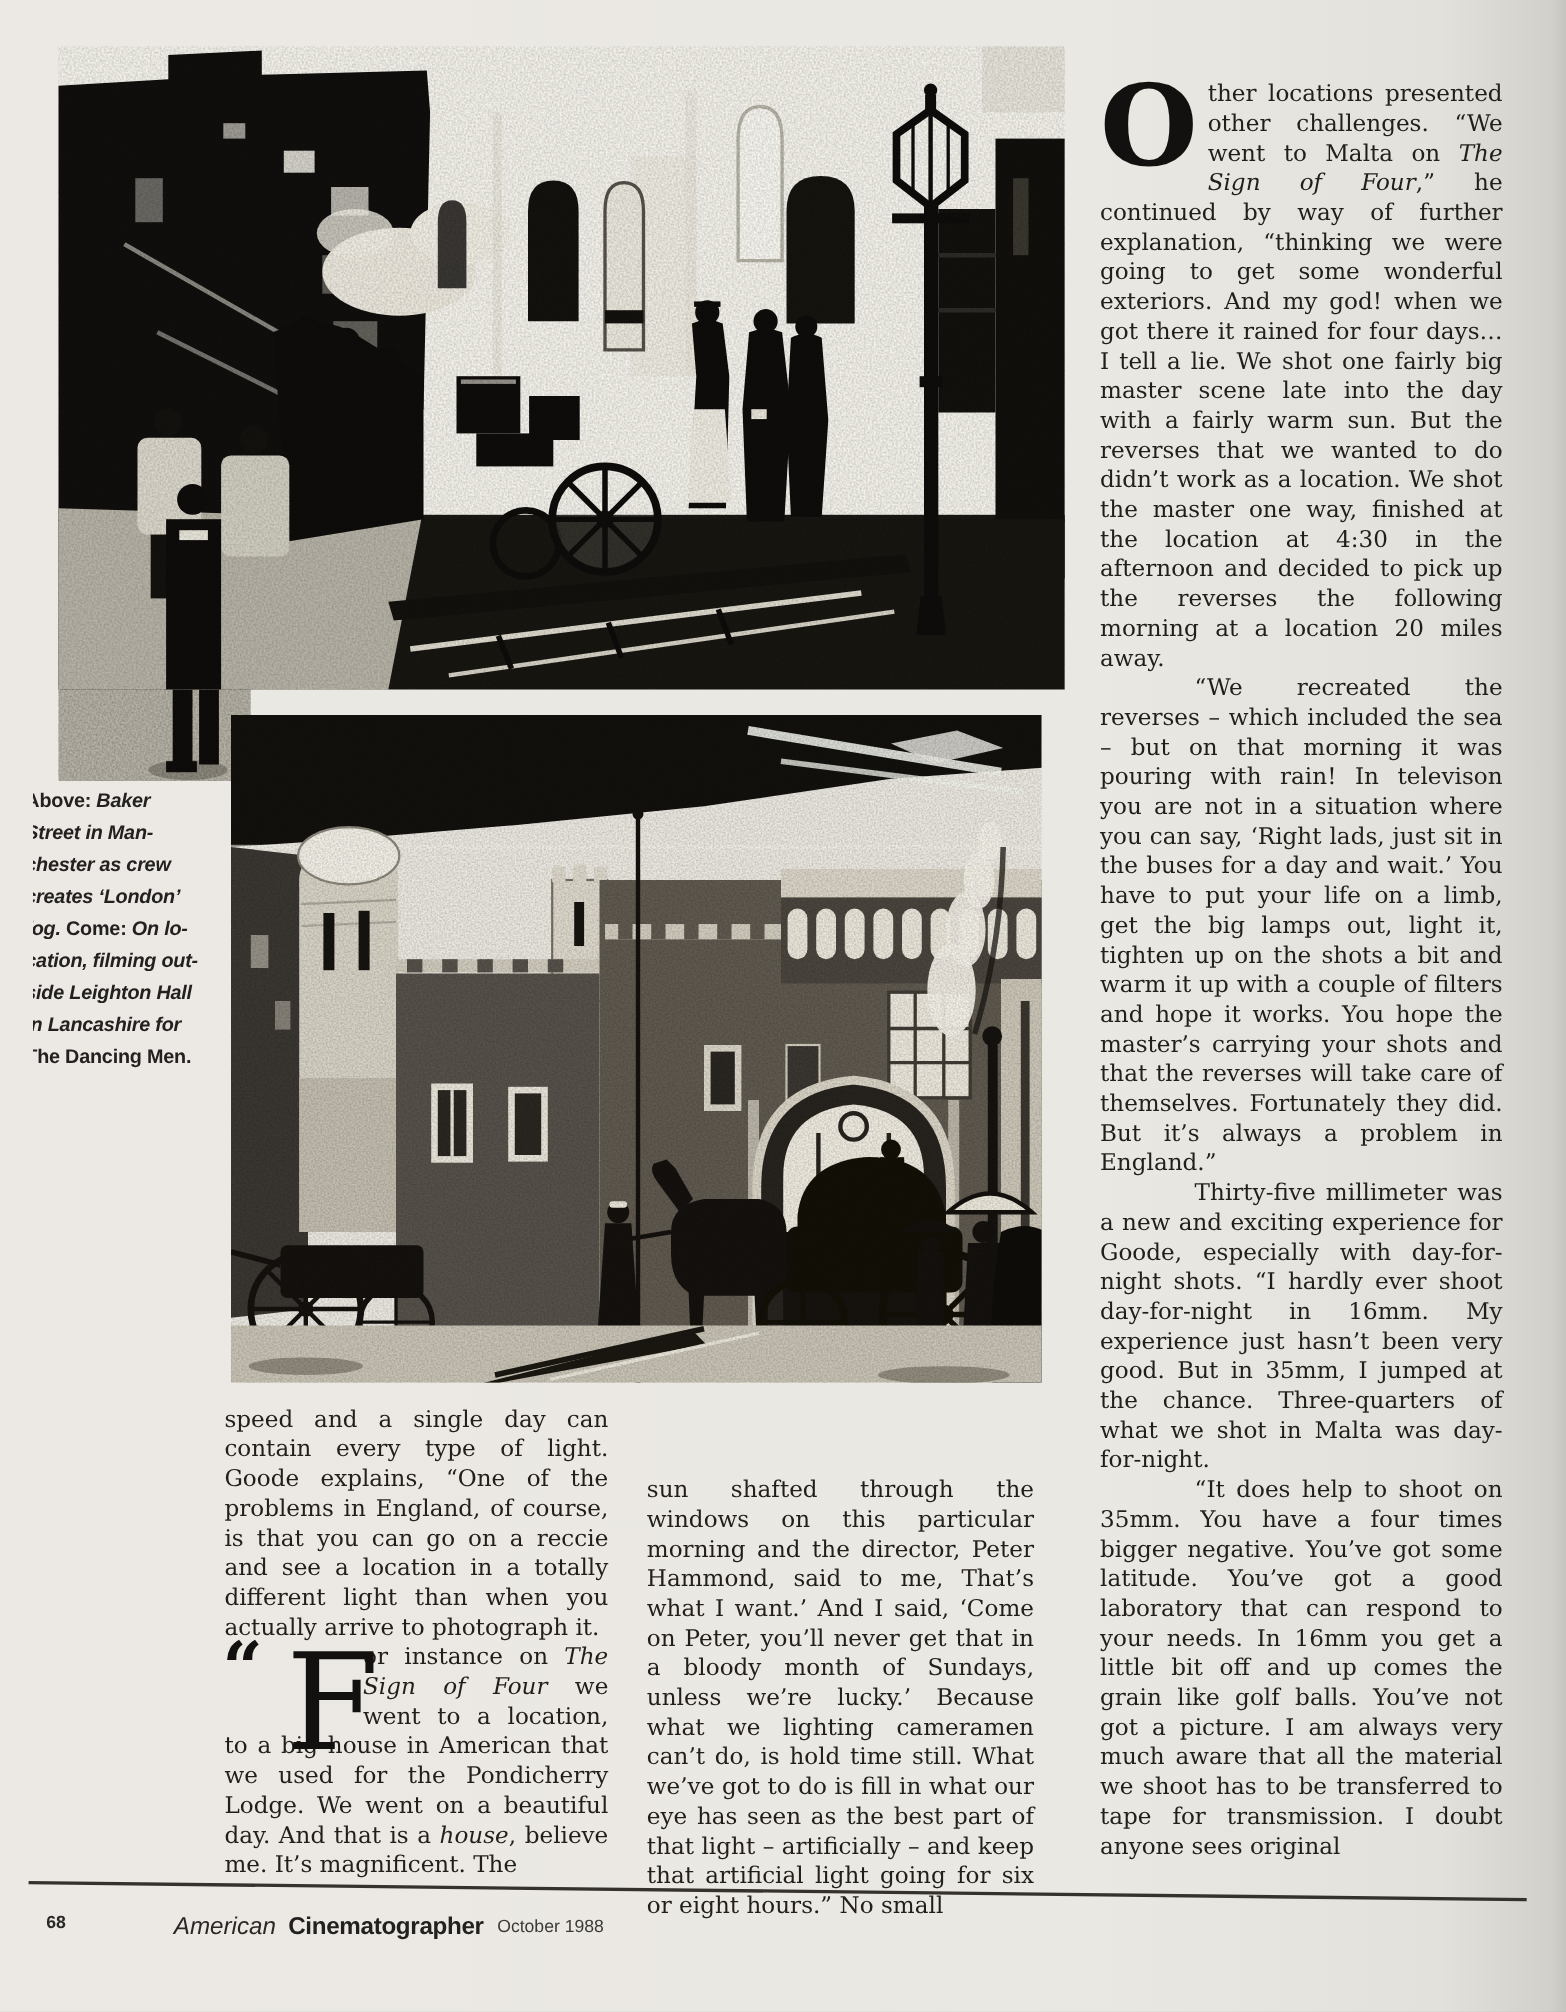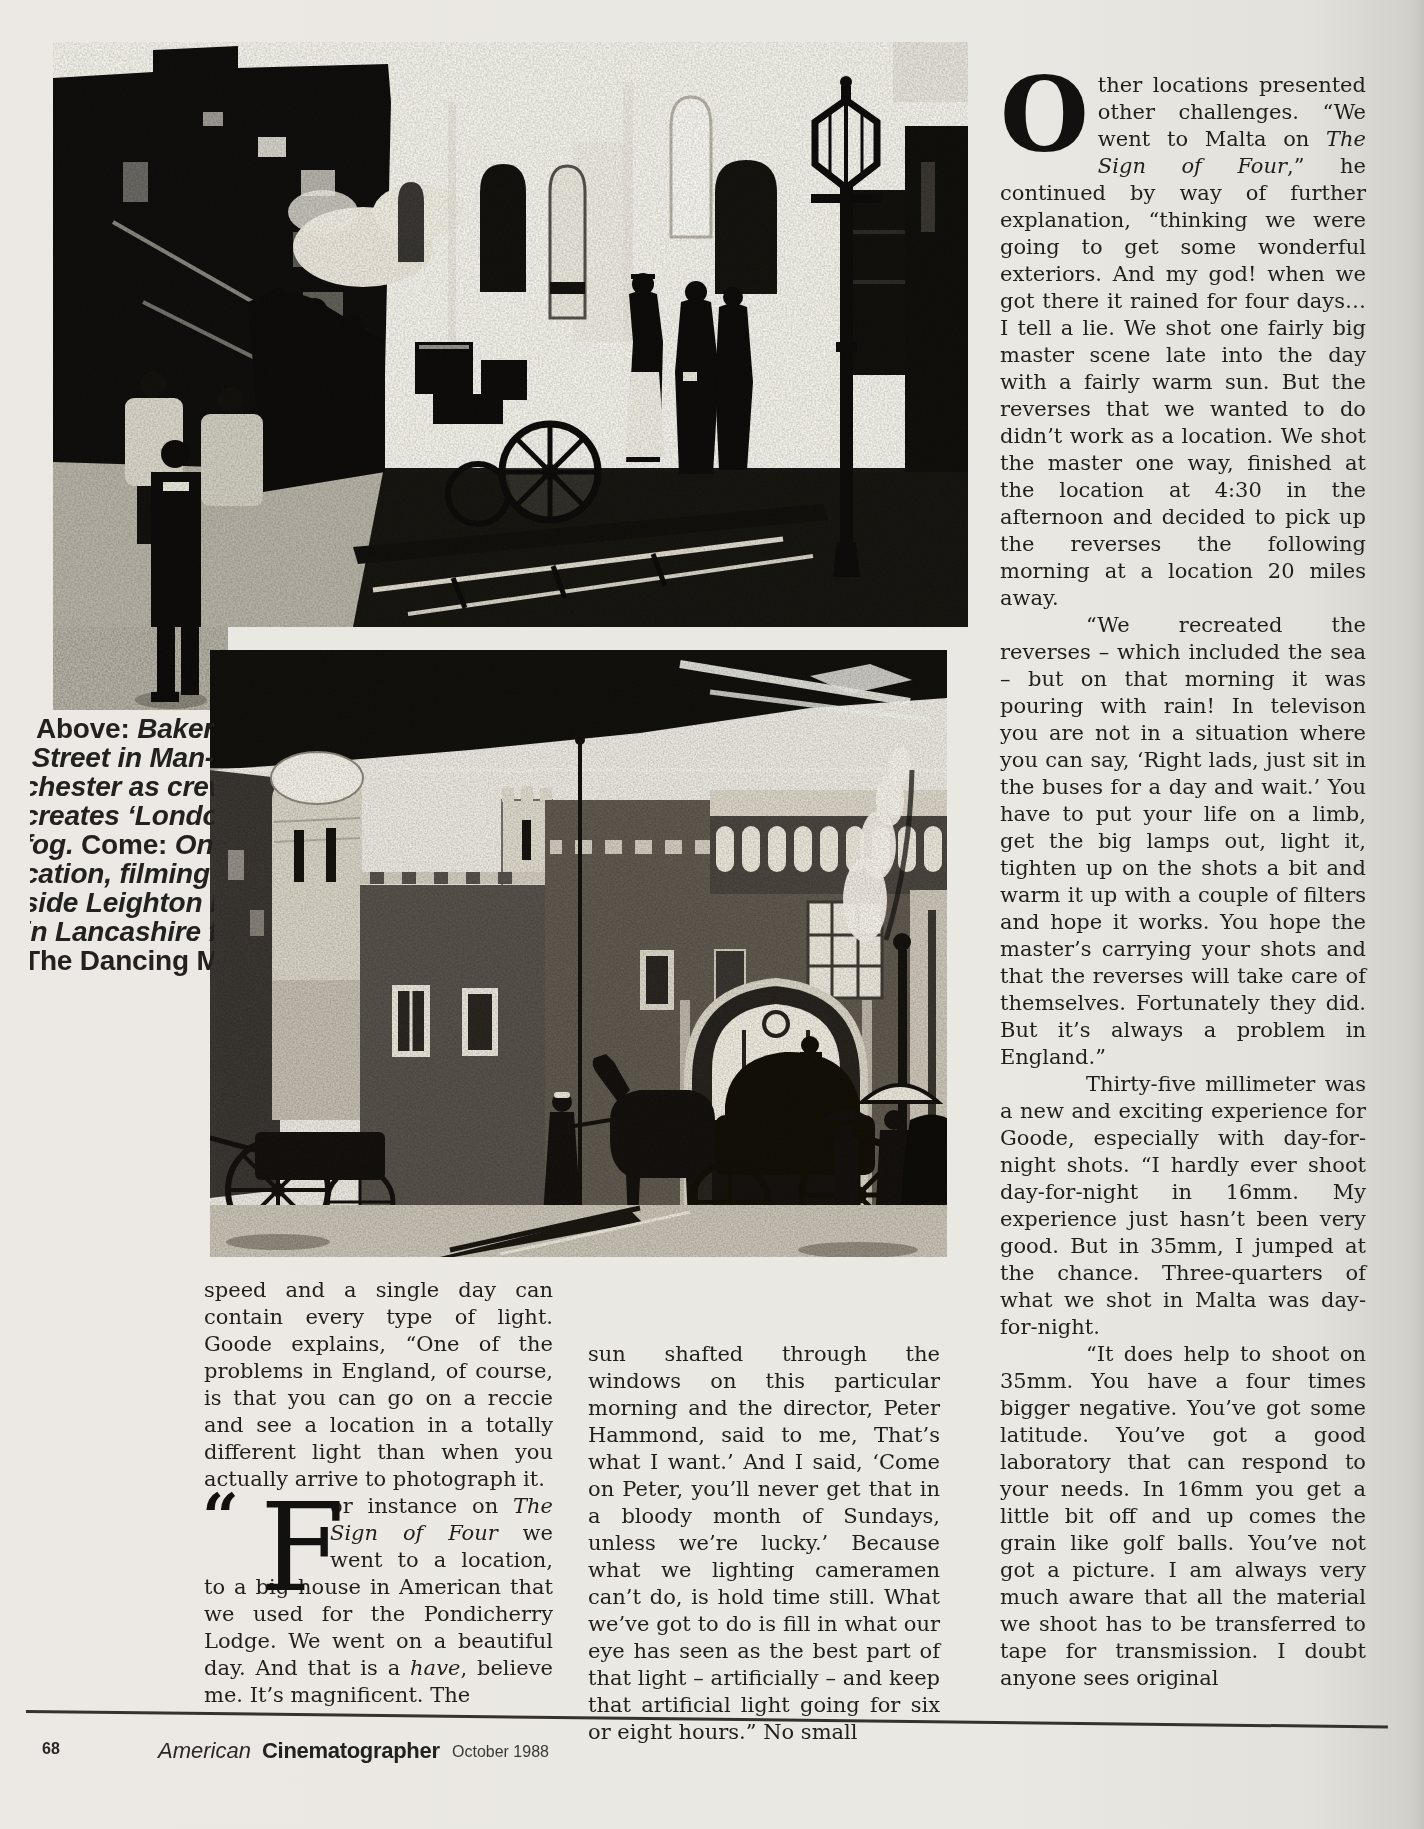--- a/index.html
+++ b/index.html
@@ -23,21 +23,21 @@
   }
   .dropcap-f{
     position:absolute;left:56px;top:-6px;font-family:"DejaVu Serif",serif;
     font-size:122px;line-height:1;color:#131110;
   }
   .caption{
     position:absolute;left:30px;top:714px;width:184px;height:280px;overflow:hidden;
   }
   .caption-inner{
     margin-left:-7px;font-family:"Liberation Sans",sans-serif;font-weight:bold;
-    font-size:28px;line-height:29px;color:#232120;letter-spacing:-0.2px;white-space:nowrap;text-align:right;
+    font-size:18px;line-height:29px;color:#232120;letter-spacing:-0.2px;white-space:nowrap;
   }
   .caption-inner .it{font-style:italic;}
   .it{font-style:italic;}
   .bd{font-weight:bold;}
   .footer-rule{
     position:absolute;left:26px;top:1710px;width:1362px;height:3px;background:#35322e;
     transform:rotate(0.65deg);transform-origin:left center;
   }
   .footer-pagenum{
     position:absolute;left:42px;top:1740px;font-family:"Liberation Sans",sans-serif;
@@ -390,21 +390,21 @@
     <p class="indented"><span>Thirty-five millimeter was a new and exciting experience for Goode, especially with day-for-night shots. “I hardly ever shoot day-for-night in 16mm. My experience just hasn’t been very good. But in 35mm, I jumped at the chance. Three-quarters of what we shot in Malta was day-for-night.</span></p>
     <p class="indented"><span>“It does help to shoot on 35mm. You have a four times bigger negative. You’ve got some latitude. You’ve got a good laboratory that can respond to your needs. In 16mm you get a little bit off and up comes the grain like golf balls. You’ve not got a picture. I am always very much aware that all the material we shoot has to be transferred to tape for transmission. I doubt anyone sees original</span></p>
   </div>
 
   <div class="col" style="left:204px;top:1277px;width:349px;">
     <p><span>speed and a single day can contain every type of light. Goode explains, “One of the problems in England, of course, is that you can go on a reccie and see a location in a totally different light than when you actually arrive to photograph it.</span></p>
     <p>
       <span class="f-block">
           <span class="big-quote">“</span>
           <span class="dropcap-f">F</span>
-        </span><span><span>or instance on </span><span class="it">The Sign of Four</span><span> we went to a location, to a big house in American that we used for the Pondicherry Lodge. We went on a beautiful day. And that is a </span><span class="it">have</span><span>, believe me. It’s magnificent. The</span></span>
+        </span><span><span>or instance on </span><span class="it">The Sign of Four</span><span> we went to a location, to a big house in American that we used for the Pondicherry Lodge. We went on a beautiful day. And that is a </span><span class="it">house</span><span>, believe me. It’s magnificent. The</span></span>
     </p>
   </div>
 
   <div class="col" style="left:588px;top:1341px;width:352px;">
     <p><span>sun shafted through the windows on this particular morning and the director, Peter Hammond, said to me, That’s what I want.’ And I said, ‘Come on Peter, you’ll never get that in a bloody month of Sundays, unless we’re lucky.’ Because what we lighting cameramen can’t do, is hold time still. What we’ve got to do is fill in what our eye has seen as the best part of that light – artificially – and keep that artificial light going for six or eight hours.” No small</span></p>
   </div>
 
   <div class="footer-rule"></div>
   <div class="footer-pagenum">68</div>
   <div class="footer-mag">

